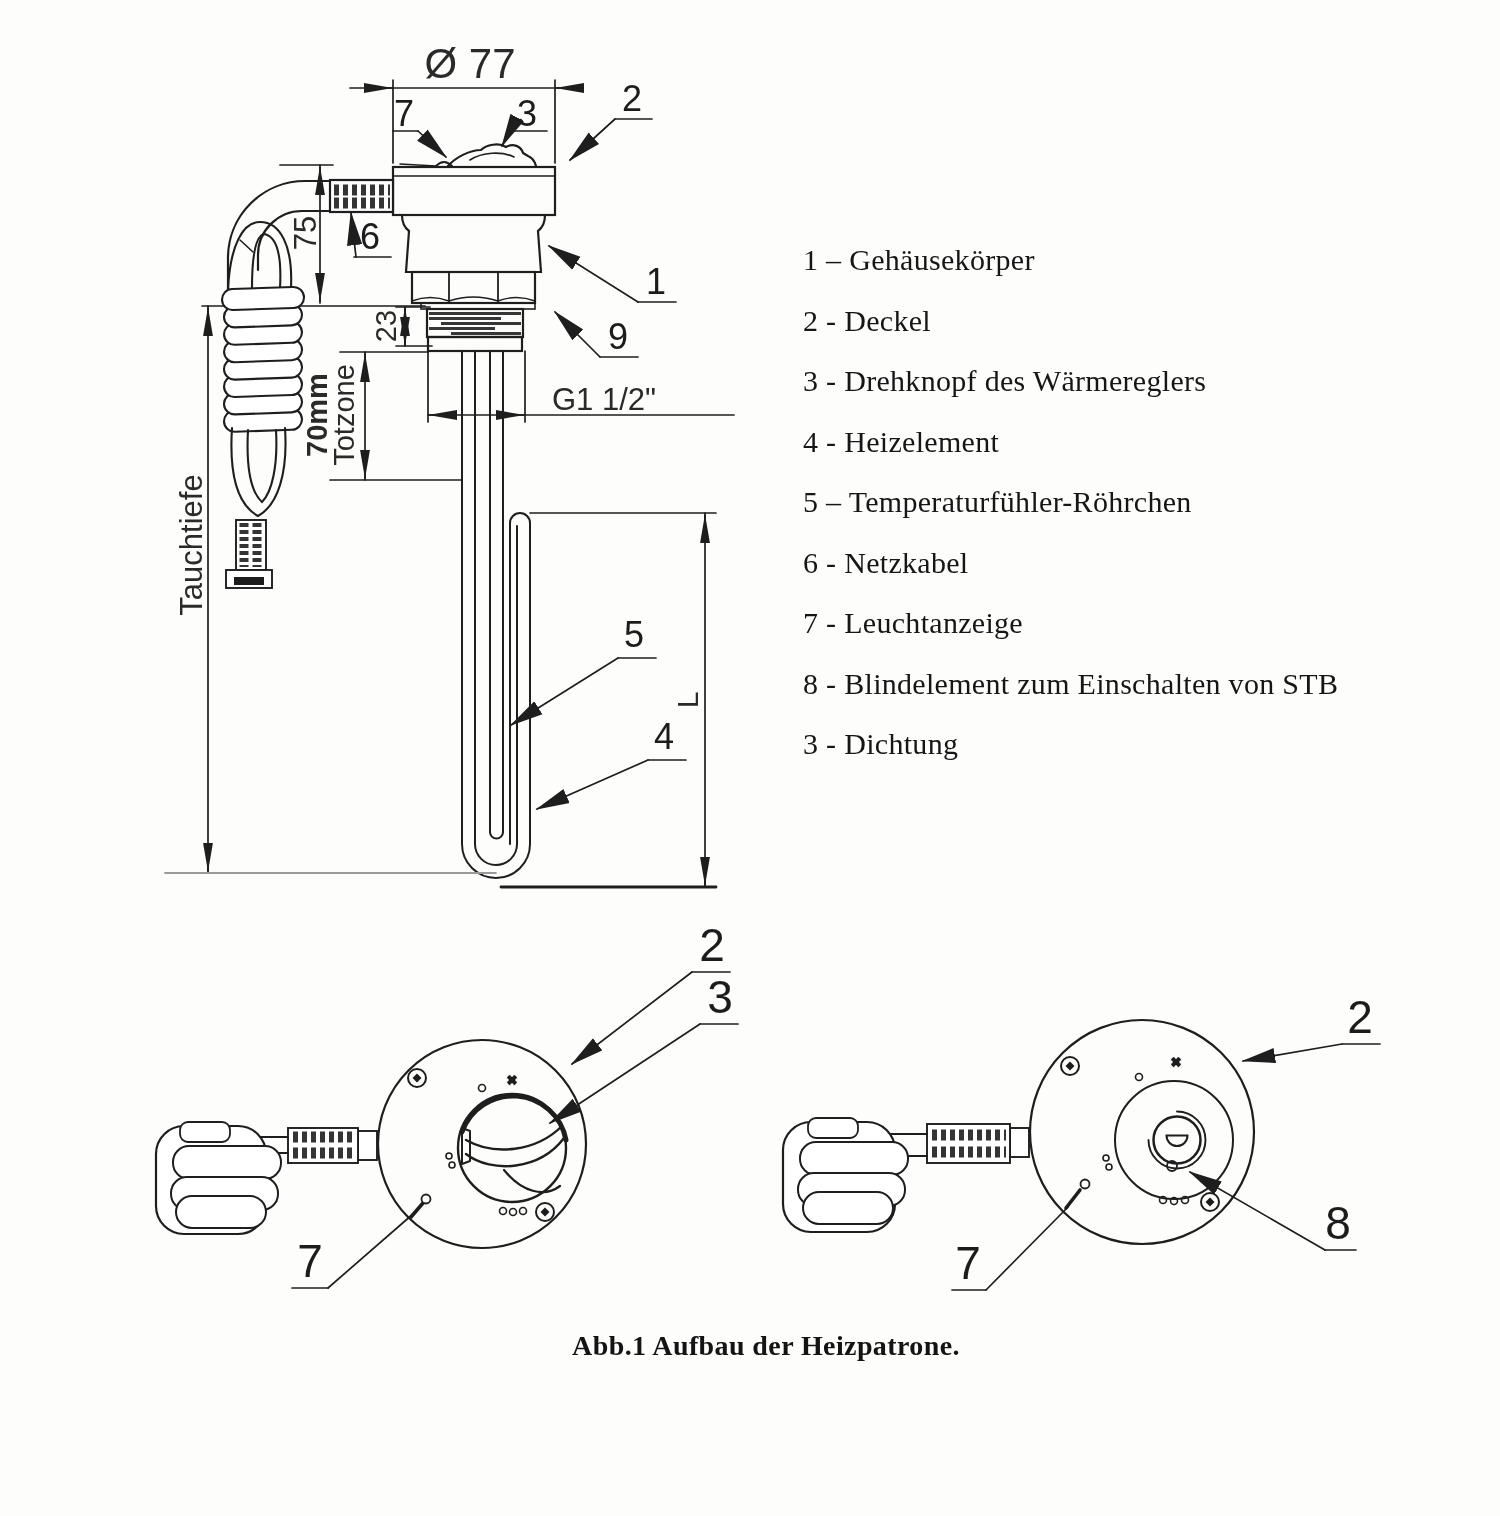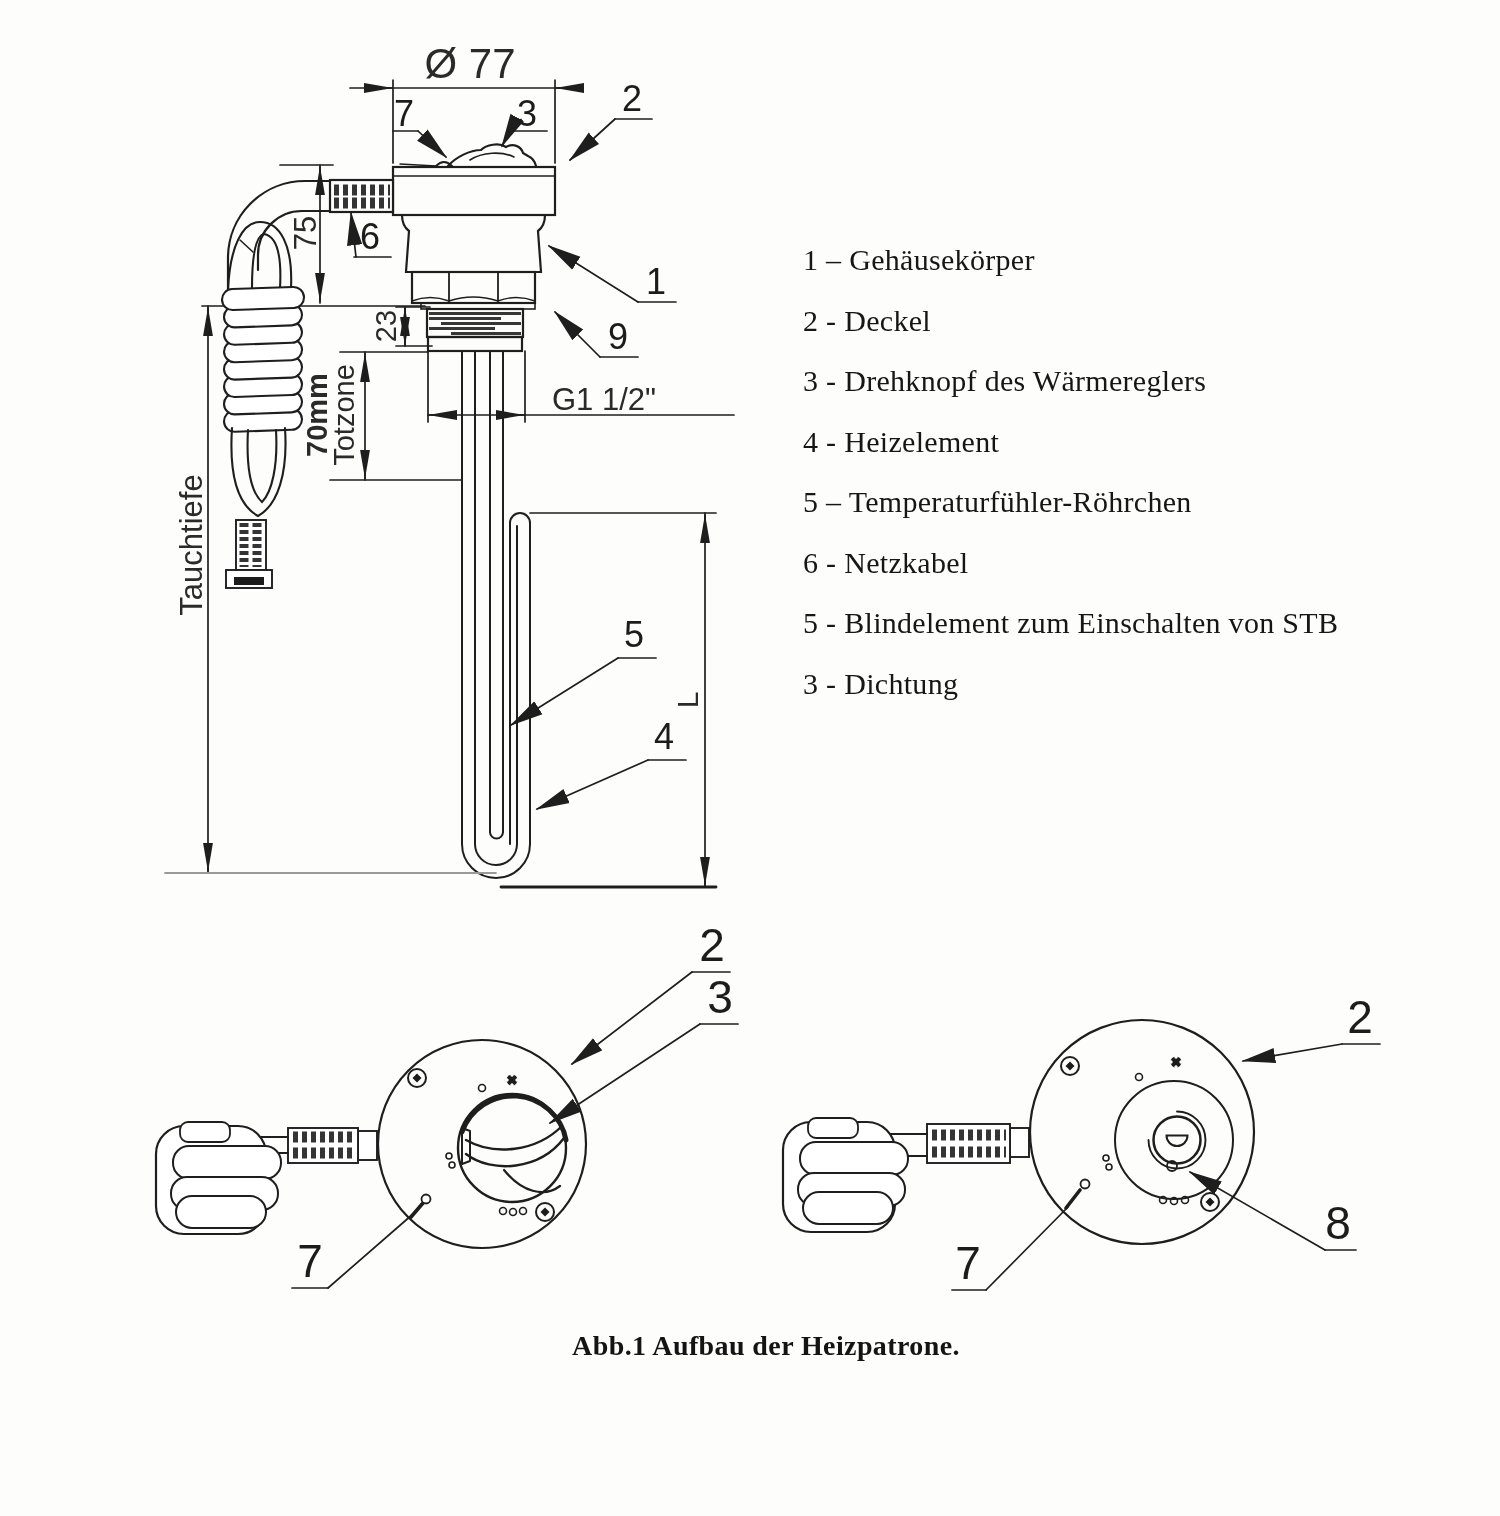--- a/index.html
+++ b/index.html
@@ -354,19 +354,20 @@
   <div class="abs callout co-lg" style="left:1316px;top:1200px;width:44px;">8</div>
   <div class="abs callout co-lg" style="left:946px;top:1240px;width:44px;">7</div>
 
   <div id="legend">
     <div class="legend-row">1 – Gehäusekörper</div>
     <div class="legend-row">2 - Deckel</div>
     <div class="legend-row">3 - Drehknopf des Wärmereglers</div>
     <div class="legend-row">4 - Heizelement</div>
     <div class="legend-row">5 – Temperaturfühler-Röhrchen</div>
     <div class="legend-row">6 - Netzkabel</div>
-    <div class="legend-row">5 - Blindelement zum Einschalten von STB</div>
+    <div class="legend-row">7 - Leuchtanzeige</div>
+    <div class="legend-row">8 - Blindelement zum Einschalten von STB</div>
     <div class="legend-row">3 - Dichtung</div>
   </div>
 
   <div class="caption" style="left:466px;top:1330px;width:600px;">Abb.1 Aufbau der Heizpatrone.</div>
 
 </div>
 
 </body></html>

